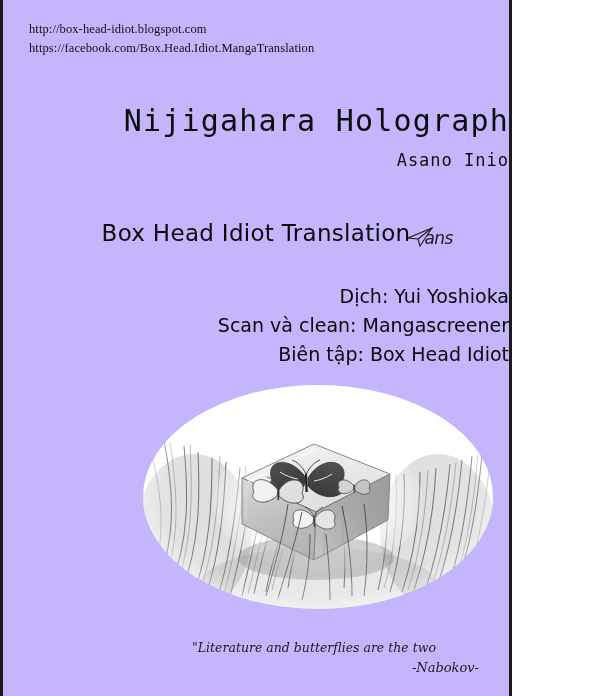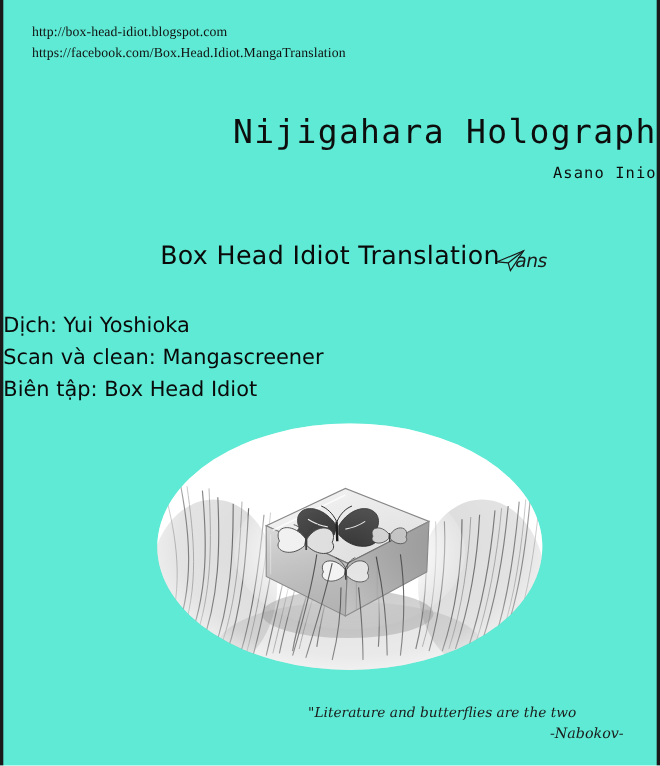--- a/index.html
+++ b/index.html
@@ -9,23 +9,23 @@
   }
   body {
     width: 600px;
     height: 696px;
     overflow: hidden;
     font-family: "Liberation Sans", sans-serif;
     color: #000000;
   }
   .page {
     position: relative;
-    width: 600px;
+    width: 512px;
     height: 696px;
-    background: #5eead4;
+    background: #c4b5fd;
     border-left: 3px solid #1a1a1a;
     border-right: 3px solid #1a1a1a;
     box-sizing: border-box;
     overflow: hidden;
   }
 
   
   .links {
     position: absolute;
     top: 20px;
@@ -57,21 +57,21 @@
   .butterfly-mark {
     position: absolute;
     right: -38px;
     top: 2px;
     width: 40px;
     height: 40px;
   }
   .author {
     margin-top: 12px;
     font-family: "DejaVu Sans Mono", monospace;
-    font-size: 14px;
+    font-size: 17px;
     letter-spacing: 1px;
     color: #0d0d0d;
   }
 
   
   .group-wrap {
     position: absolute;
     top: 220px;
     left: 0;
     width: 100%;
@@ -103,21 +103,21 @@
     letter-spacing: -0.5px;
     font-style: italic;
   }
 
   
   .staff {
     position: absolute;
     top: 282px;
     left: 0;
     width: 100%;
-    text-align: left;
+    text-align: right;
     font-family: "DejaVu Sans", sans-serif;
     font-size: 19px;
     line-height: 29px;
     color: #0a0a0a;
   }
   .staff div { margin: 0; }
 
   
   .art {
     position: absolute;

